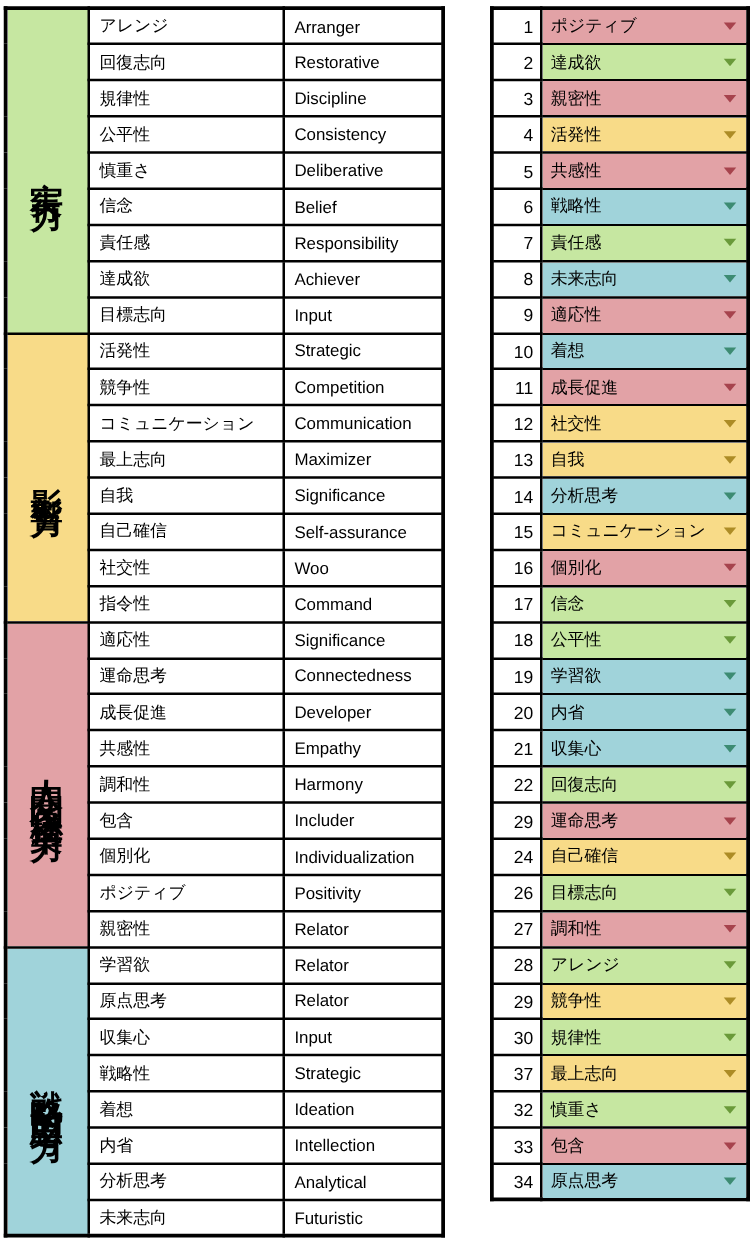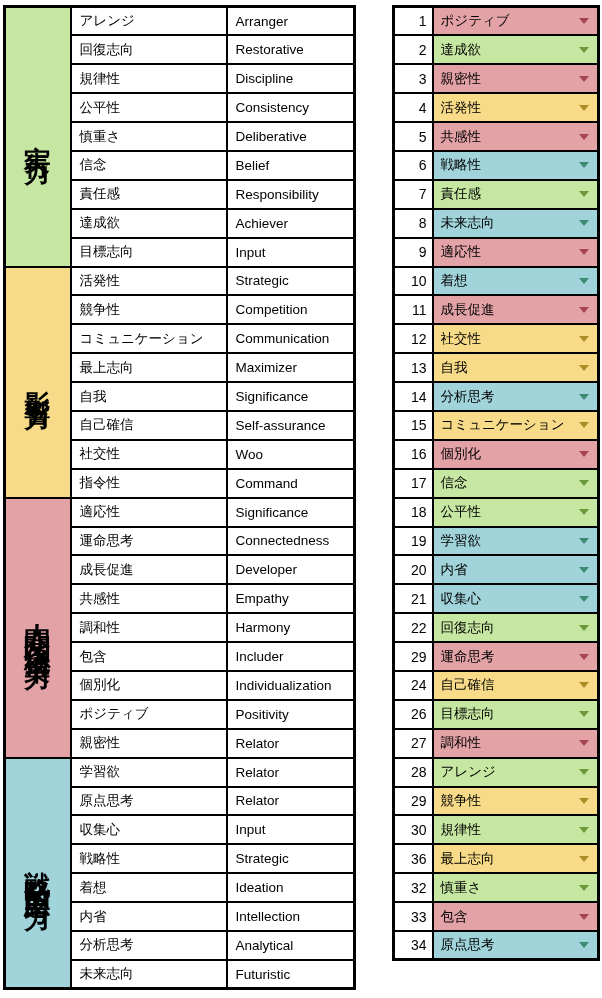--- a/index.html
+++ b/index.html
@@ -336,21 +336,21 @@
       </tr>
       <tr>
         <td class="num">29</td>
         <td class="pick" style="background: rgb(248, 219, 136);"><span class="lbl">競争性</span><span class="arrow" style="border-top-color: rgb(173, 140, 38);"></span></td>
       </tr>
       <tr>
         <td class="num">30</td>
         <td class="pick" style="background: rgb(198, 231, 161);"><span class="lbl">規律性</span><span class="arrow" style="border-top-color: rgb(106, 154, 58);"></span></td>
       </tr>
       <tr>
-        <td class="num">36</td>
+        <td class="num">37</td>
         <td class="pick" style="background: rgb(248, 219, 136);"><span class="lbl">最上志向</span><span class="arrow" style="border-top-color: rgb(173, 140, 38);"></span></td>
       </tr>
       <tr>
         <td class="num">32</td>
         <td class="pick" style="background: rgb(198, 231, 161);"><span class="lbl">慎重さ</span><span class="arrow" style="border-top-color: rgb(106, 154, 58);"></span></td>
       </tr>
       <tr>
         <td class="num">33</td>
         <td class="pick" style="background: rgb(226, 162, 166);"><span class="lbl">包含</span><span class="arrow" style="border-top-color: rgb(166, 67, 77);"></span></td>
       </tr>

